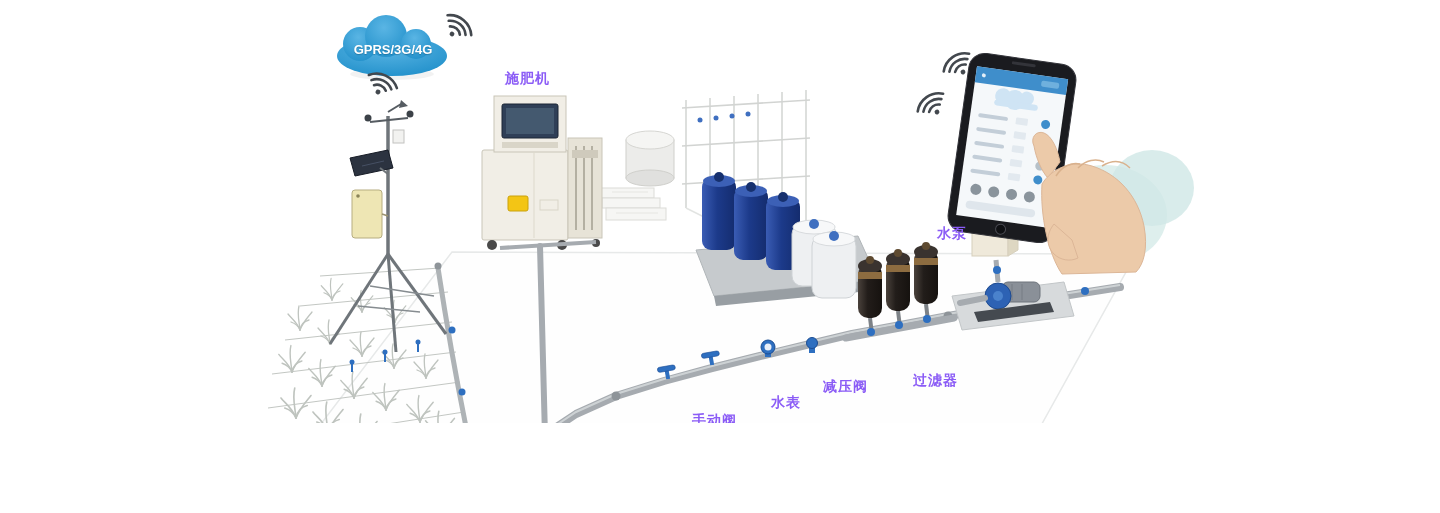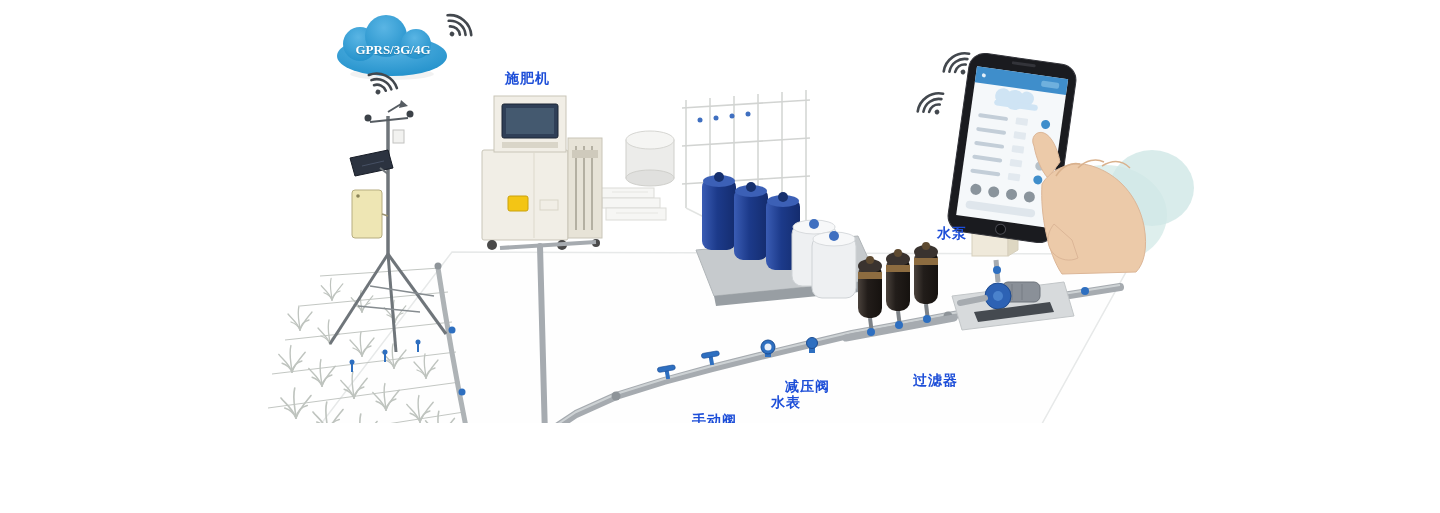--- a/index.html
+++ b/index.html
@@ -1,19 +1,19 @@
 <!DOCTYPE html>
 <html><head>
 <meta charset="utf-8">
 <style>
   html,body{margin:0;padding:0;background:#fff;}
   .stage{position:relative;width:1440px;height:423px;background:#ffffff;overflow:hidden;
-         font-family:Liberation Serif, serif;}
+         font-family:Liberation Sans, sans-serif;}
   .stage svg{position:absolute;left:0;top:0;}
-  .lbl{position:absolute;font-weight:700;font-size:14px;color:#1d4ed8;white-space:nowrap;letter-spacing:1px;}
+  .lbl{position:absolute;font-weight:700;font-size:14px;color:#8b5cf6;white-space:nowrap;letter-spacing:1px;}
   .cloud-lbl{position:absolute;font-weight:700;font-size:13px;color:#ffffff;white-space:nowrap;
              transform:translateX(-50%);text-shadow:0 1px 1px rgba(0,60,90,.35);}
 </style>
 </head>
 <body>
 
 <div class="stage">
 
 <svg width="1440" height="513" viewBox="0 0 1440 513" xmlns="http://www.w3.org/2000/svg">
 <defs>
@@ -347,16 +347,16 @@
     <path d="M1102,166 C1112,160 1122,160 1130,168"></path>
   </g>
 </g>
 </svg>
 
 <div class="cloud-lbl" style="left:393px;top:42px;">GPRS/3G/4G</div>
 <div class="lbl" style="left:505px;top:70px;">施肥机</div>
 <div class="lbl" style="left:937px;top:225px;">水泵</div>
 <div class="lbl" style="left:692px;top:372px;margin-top:40px;">手动阀</div>
 <div class="lbl" style="left:771px;top:394px;">水表</div>
-<div class="lbl" style="left:785px;top:378px;">减压阀</div>
+<div class="lbl" style="left:823px;top:378px;">减压阀</div>
 <div class="lbl" style="left:913px;top:372px;text-align:right;">过滤器</div>
 
 </div>
 
 </body></html>

